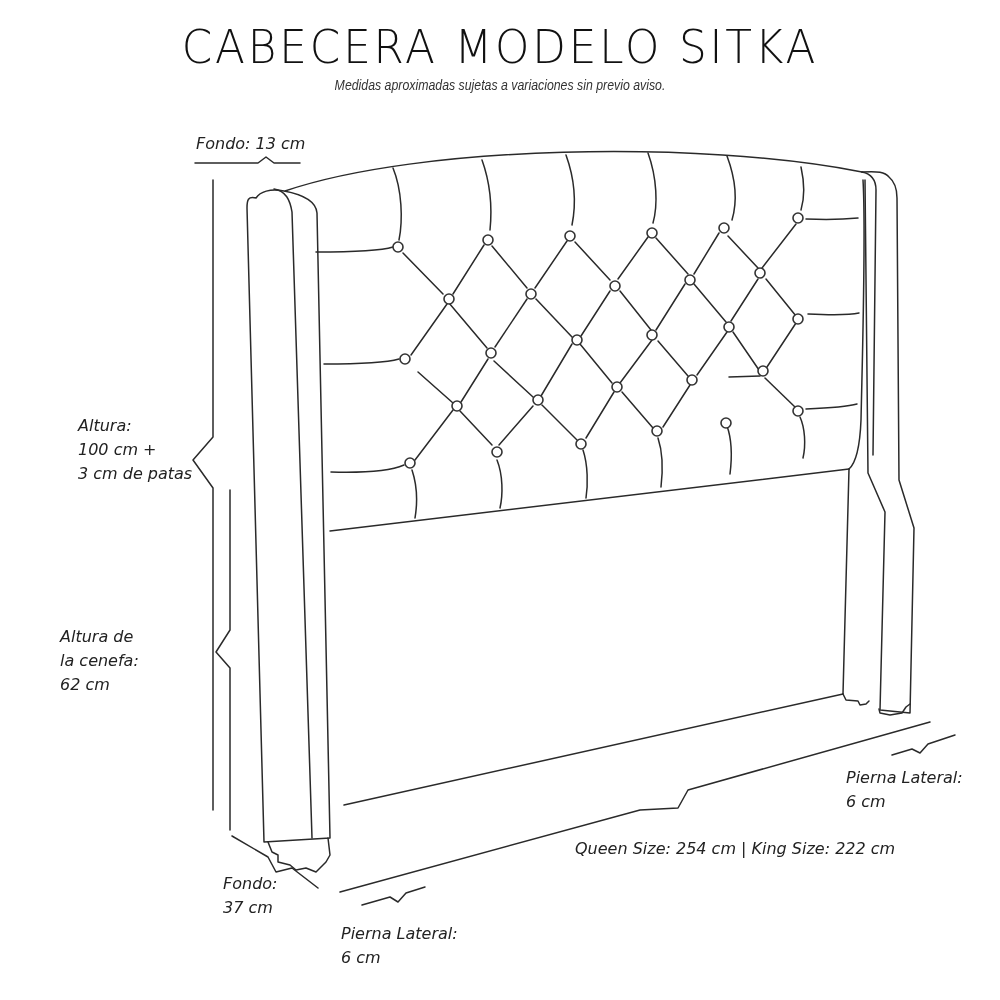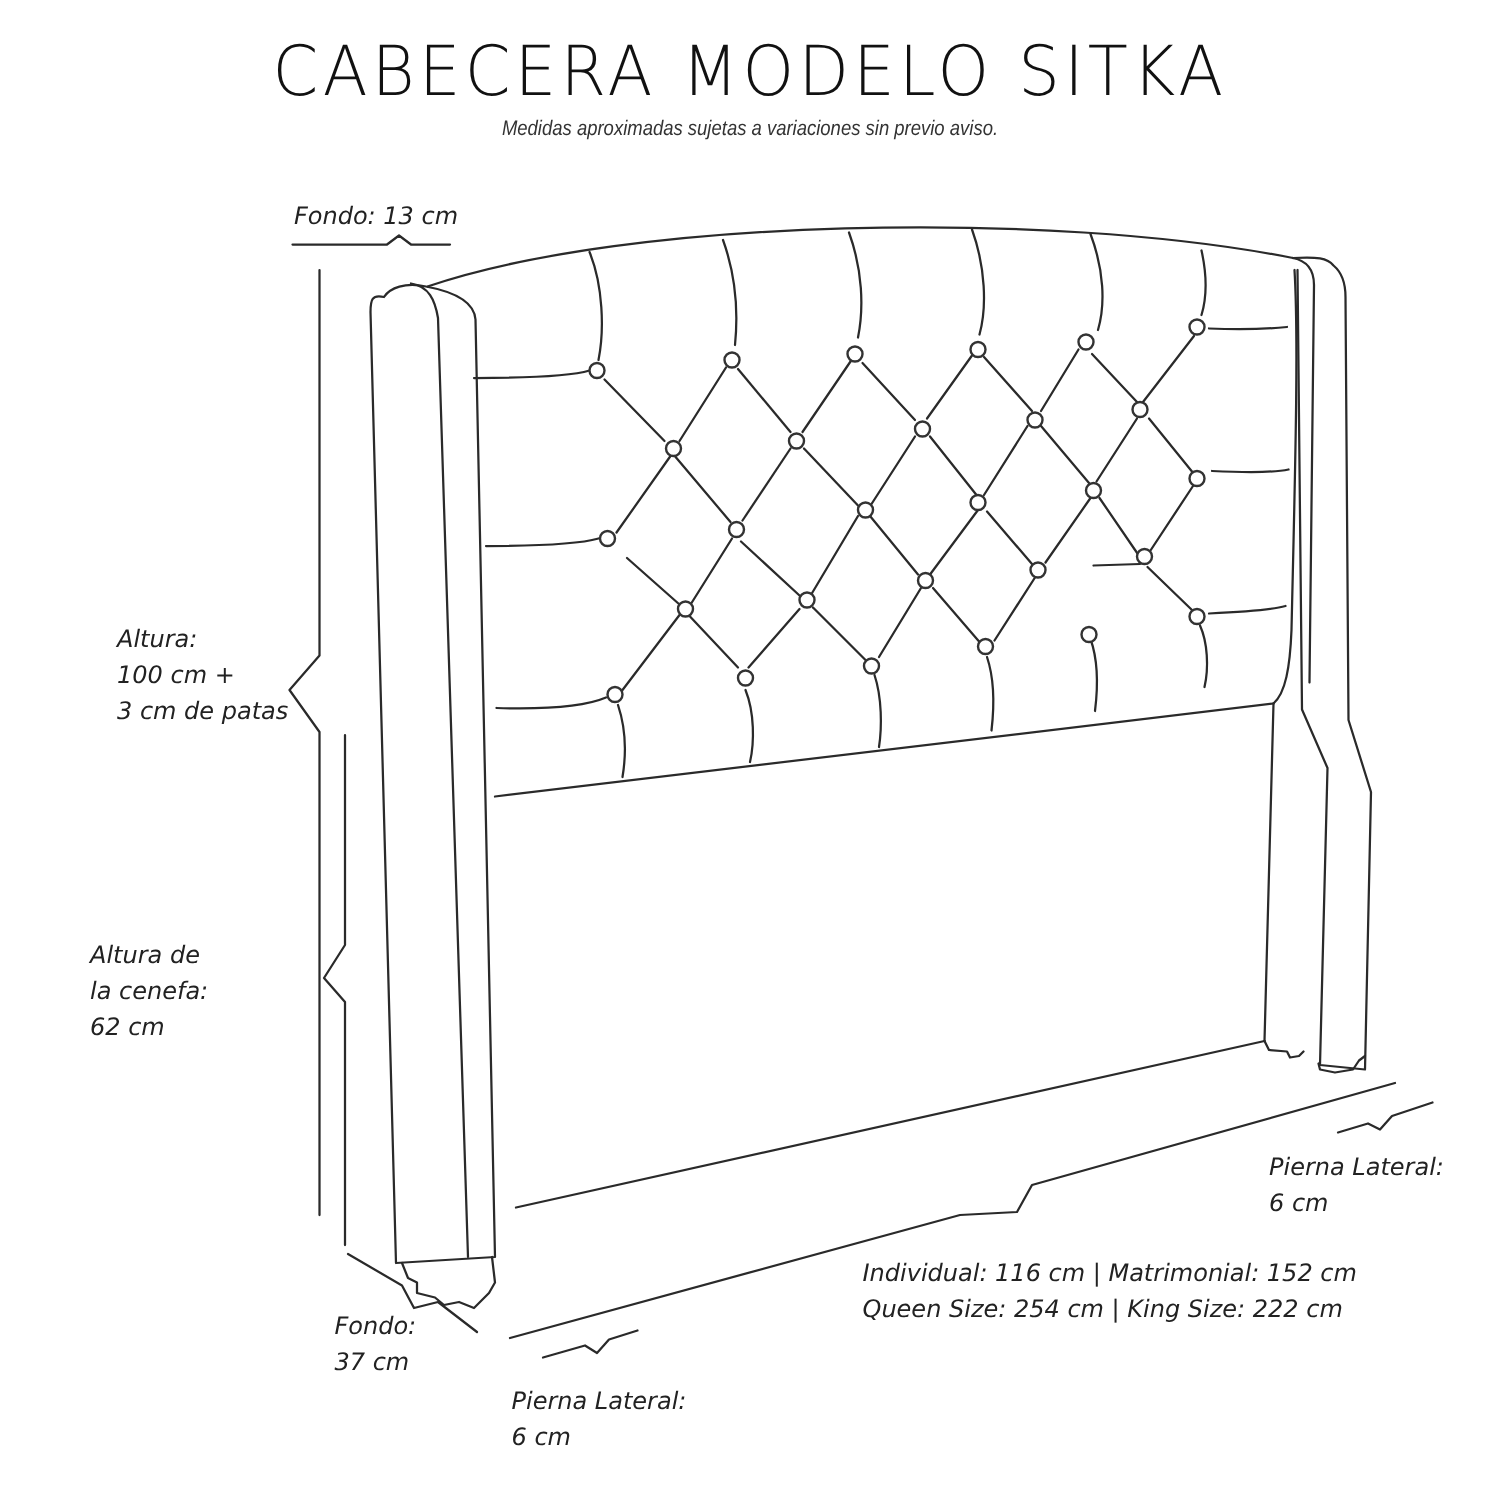--- a/index.html
+++ b/index.html
@@ -176,15 +176,14 @@
   <div>Pierna Lateral:</div>
   <div>6 cm</div>
 </div>
 
 <div class="label" style="left:846px; top:766px;">
   <div>Pierna Lateral:</div>
   <div>6 cm</div>
 </div>
 
 <div class="label" style="left:575px; top:837px;">
-  <div>Individual: 116 cm | Matrimonial: 152 cm</div>
   <div>Queen Size: 254 cm | King Size: 222 cm</div>
 </div>
 
 </body></html>

